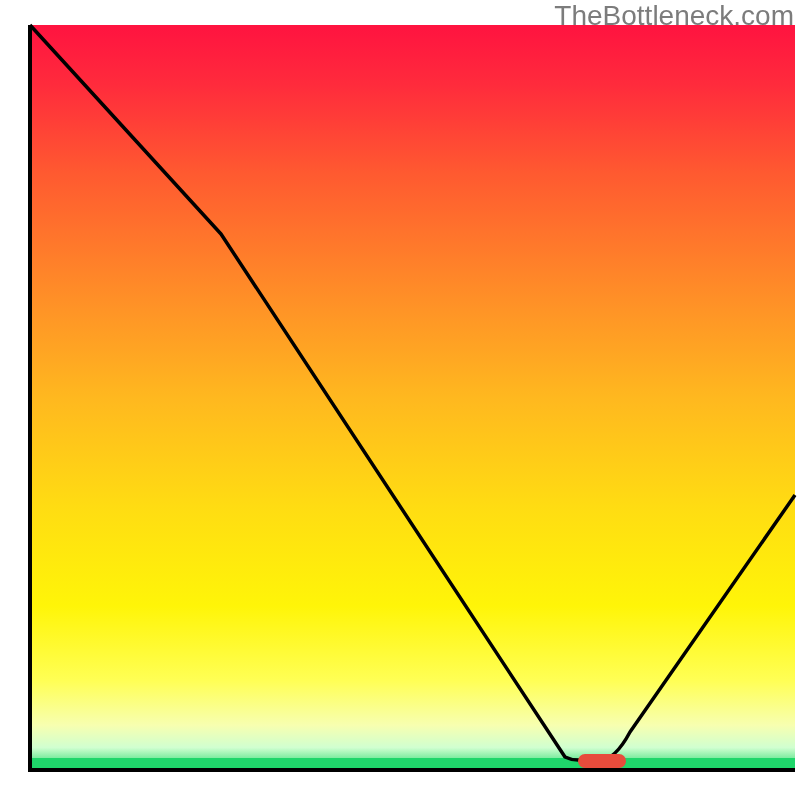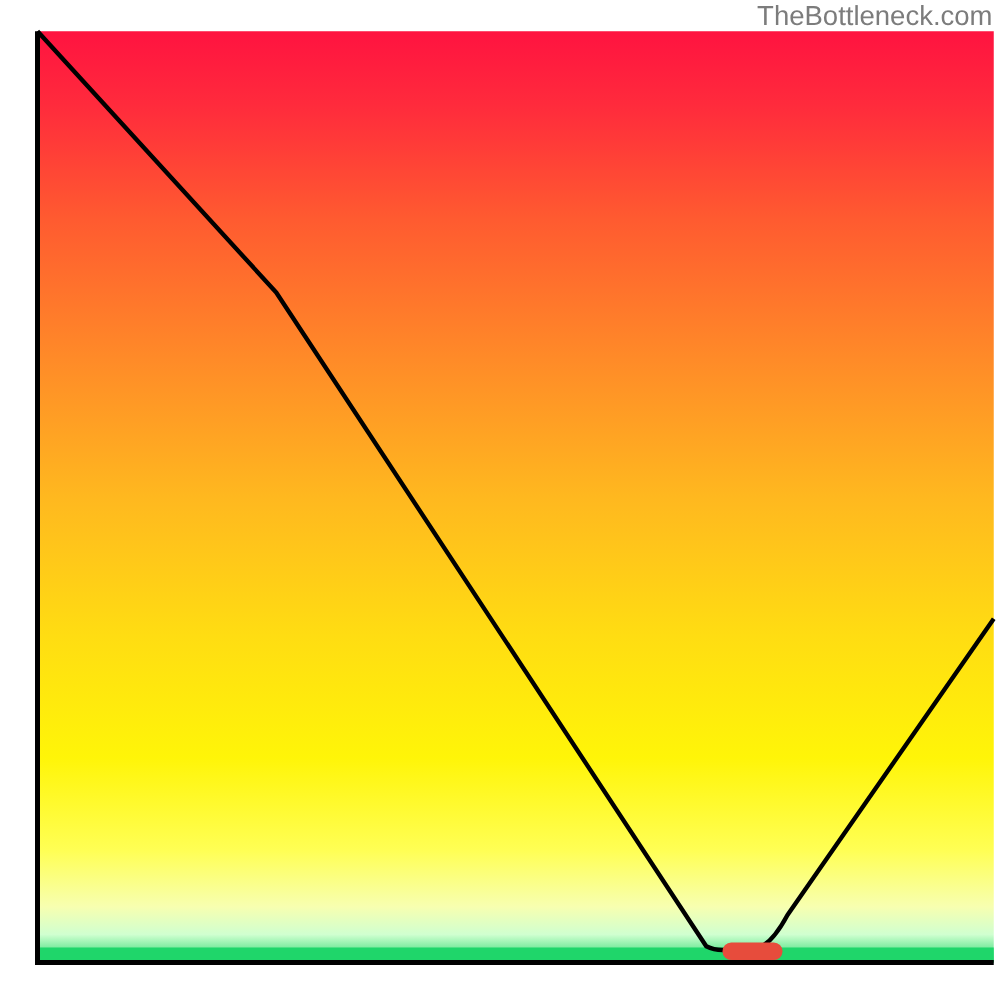--- a/index.html
+++ b/index.html
@@ -14,21 +14,21 @@
   .wrapper {
     position: relative;
     width: 800px;
     height: 800px;
   }
   .attribution {
     position: absolute;
     top: 0;
     right: 6px;
     color: #7c7c7c;
-    font-size: 22px;
+    font-size: 28px;
     font-weight: 500;
     z-index: 3;
     margin-left: 12px;
   }
   svg.chart {
     position: absolute;
     top: 0;
     left: 0;
     width: 800px;
     height: 800px;

